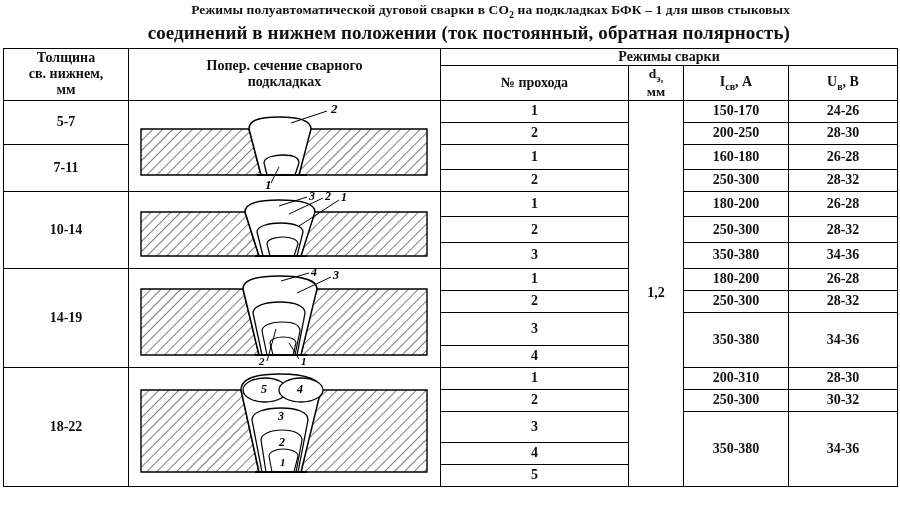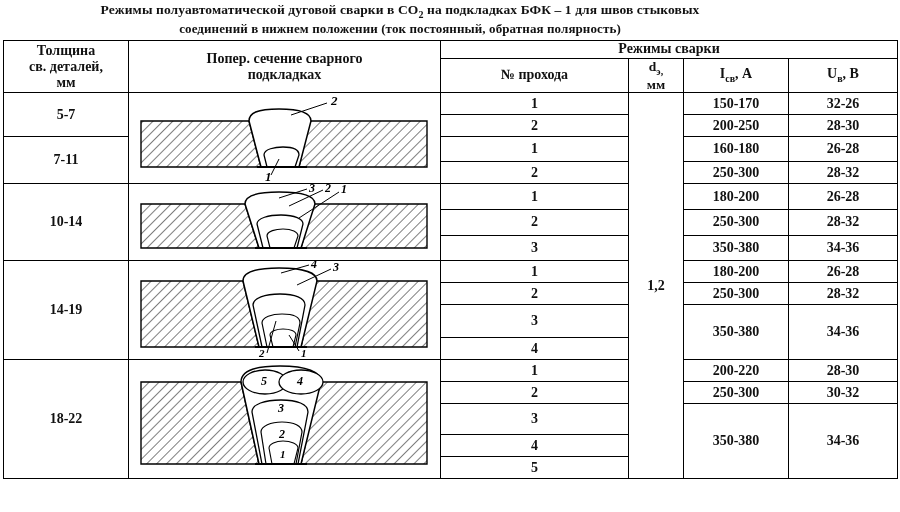--- a/index.html
+++ b/index.html
@@ -17,33 +17,33 @@
   #page {
     position: relative;
     width: 900px;
     height: 512px;
     box-sizing: border-box;
   }
 
   
   .title-block {
     width: 800px;
-    text-align: center;
+    text-align: right;
     padding: 2px 10px 3px 10px;
     box-sizing: border-box;
   }
   .title-line {
     font-size: 13.5px;
     font-weight: bold;
     letter-spacing: 0.1px;
     line-height: 1.25;
     white-space: nowrap;
   }
   .title-line.second {
-    font-size: 13px;
+    font-size: 19px;
   }
   .sub { font-size: 10px; vertical-align: sub; }
 
   
   table.main {
     border-collapse: collapse;
     width: 894px;
     margin-left: 3px;
     table-layout: fixed;
   }
@@ -112,21 +112,21 @@
       <col class="c-draw">
       <col class="c-pass">
       <col class="c-dia">
       <col class="c-amp">
       <col class="c-volt">
     </colgroup>
     <thead>
       <tr>
         <th class="hdr" rowspan="2">
           <div>Толщина</div>
-          <div>св. деталей,</div>
+          <div>св. нижнем,</div>
           <div>мм</div>
         </th>
         <th class="hdr" rowspan="2">
           <div>Попер. сечение сварного</div>
           <div>подкладках</div>
         </th>
         <th class="hdr" colspan="4">Режимы сварки</th>
       </tr>
       <tr>
         <th class="hdr">№ прохода</th>
@@ -162,21 +162,21 @@
 
             <line x1="160" y1="22" x2="196" y2="10" stroke="#000" stroke-width="1"></line>
             <text x="200" y="12" font-family="Liberation Serif, serif" font-size="13" font-style="italic">2</text>
             <line x1="148" y1="66" x2="140" y2="82" stroke="#000" stroke-width="1"></line>
             <text x="134" y="88" font-family="Liberation Serif, serif" font-size="13" font-style="italic">1</text>
           </svg>
         </td>
         <td class="pass">1</td>
         <td class="dia" rowspan="16">1,2</td>
         <td class="amp">150-170</td>
-        <td class="volt">32-26</td>
+        <td class="volt">24-26</td>
       </tr>
       <tr class="row-h">
         <td class="pass">2</td>
         <td class="amp">200-250</td>
         <td class="volt">28-30</td>
       </tr>
 
       <tr class="row-h">
         <td class="thickness" rowspan="2">7-11</td>
         <td class="pass">1</td>
@@ -290,21 +290,21 @@
             <ellipse cx="170" cy="22" rx="22" ry="12" fill="#fff" stroke="#000" stroke-width="1.3"></ellipse>
             <line x1="124" y1="104" x2="176" y2="104" stroke="#000" stroke-width="2.2"></line>
             <text x="130" y="25" font-family="Liberation Serif, serif" font-size="12" font-style="italic">5</text>
             <text x="166" y="25" font-family="Liberation Serif, serif" font-size="12" font-style="italic">4</text>
             <text x="147" y="52" font-family="Liberation Serif, serif" font-size="12" font-style="italic">3</text>
             <text x="148" y="78" font-family="Liberation Serif, serif" font-size="12" font-style="italic">2</text>
             <text x="149" y="98" font-family="Liberation Serif, serif" font-size="11" font-style="italic">1</text>
           </svg>
         </td>
         <td class="pass">1</td>
-        <td class="amp">200-220</td>
+        <td class="amp">200-310</td>
         <td class="volt">28-30</td>
       </tr>
       <tr class="row-h">
         <td class="pass">2</td>
         <td class="amp">250-300</td>
         <td class="volt">30-32</td>
       </tr>
       <tr class="row-h">
         <td class="pass">3</td>
         <td class="amp" rowspan="3">350-380</td>

